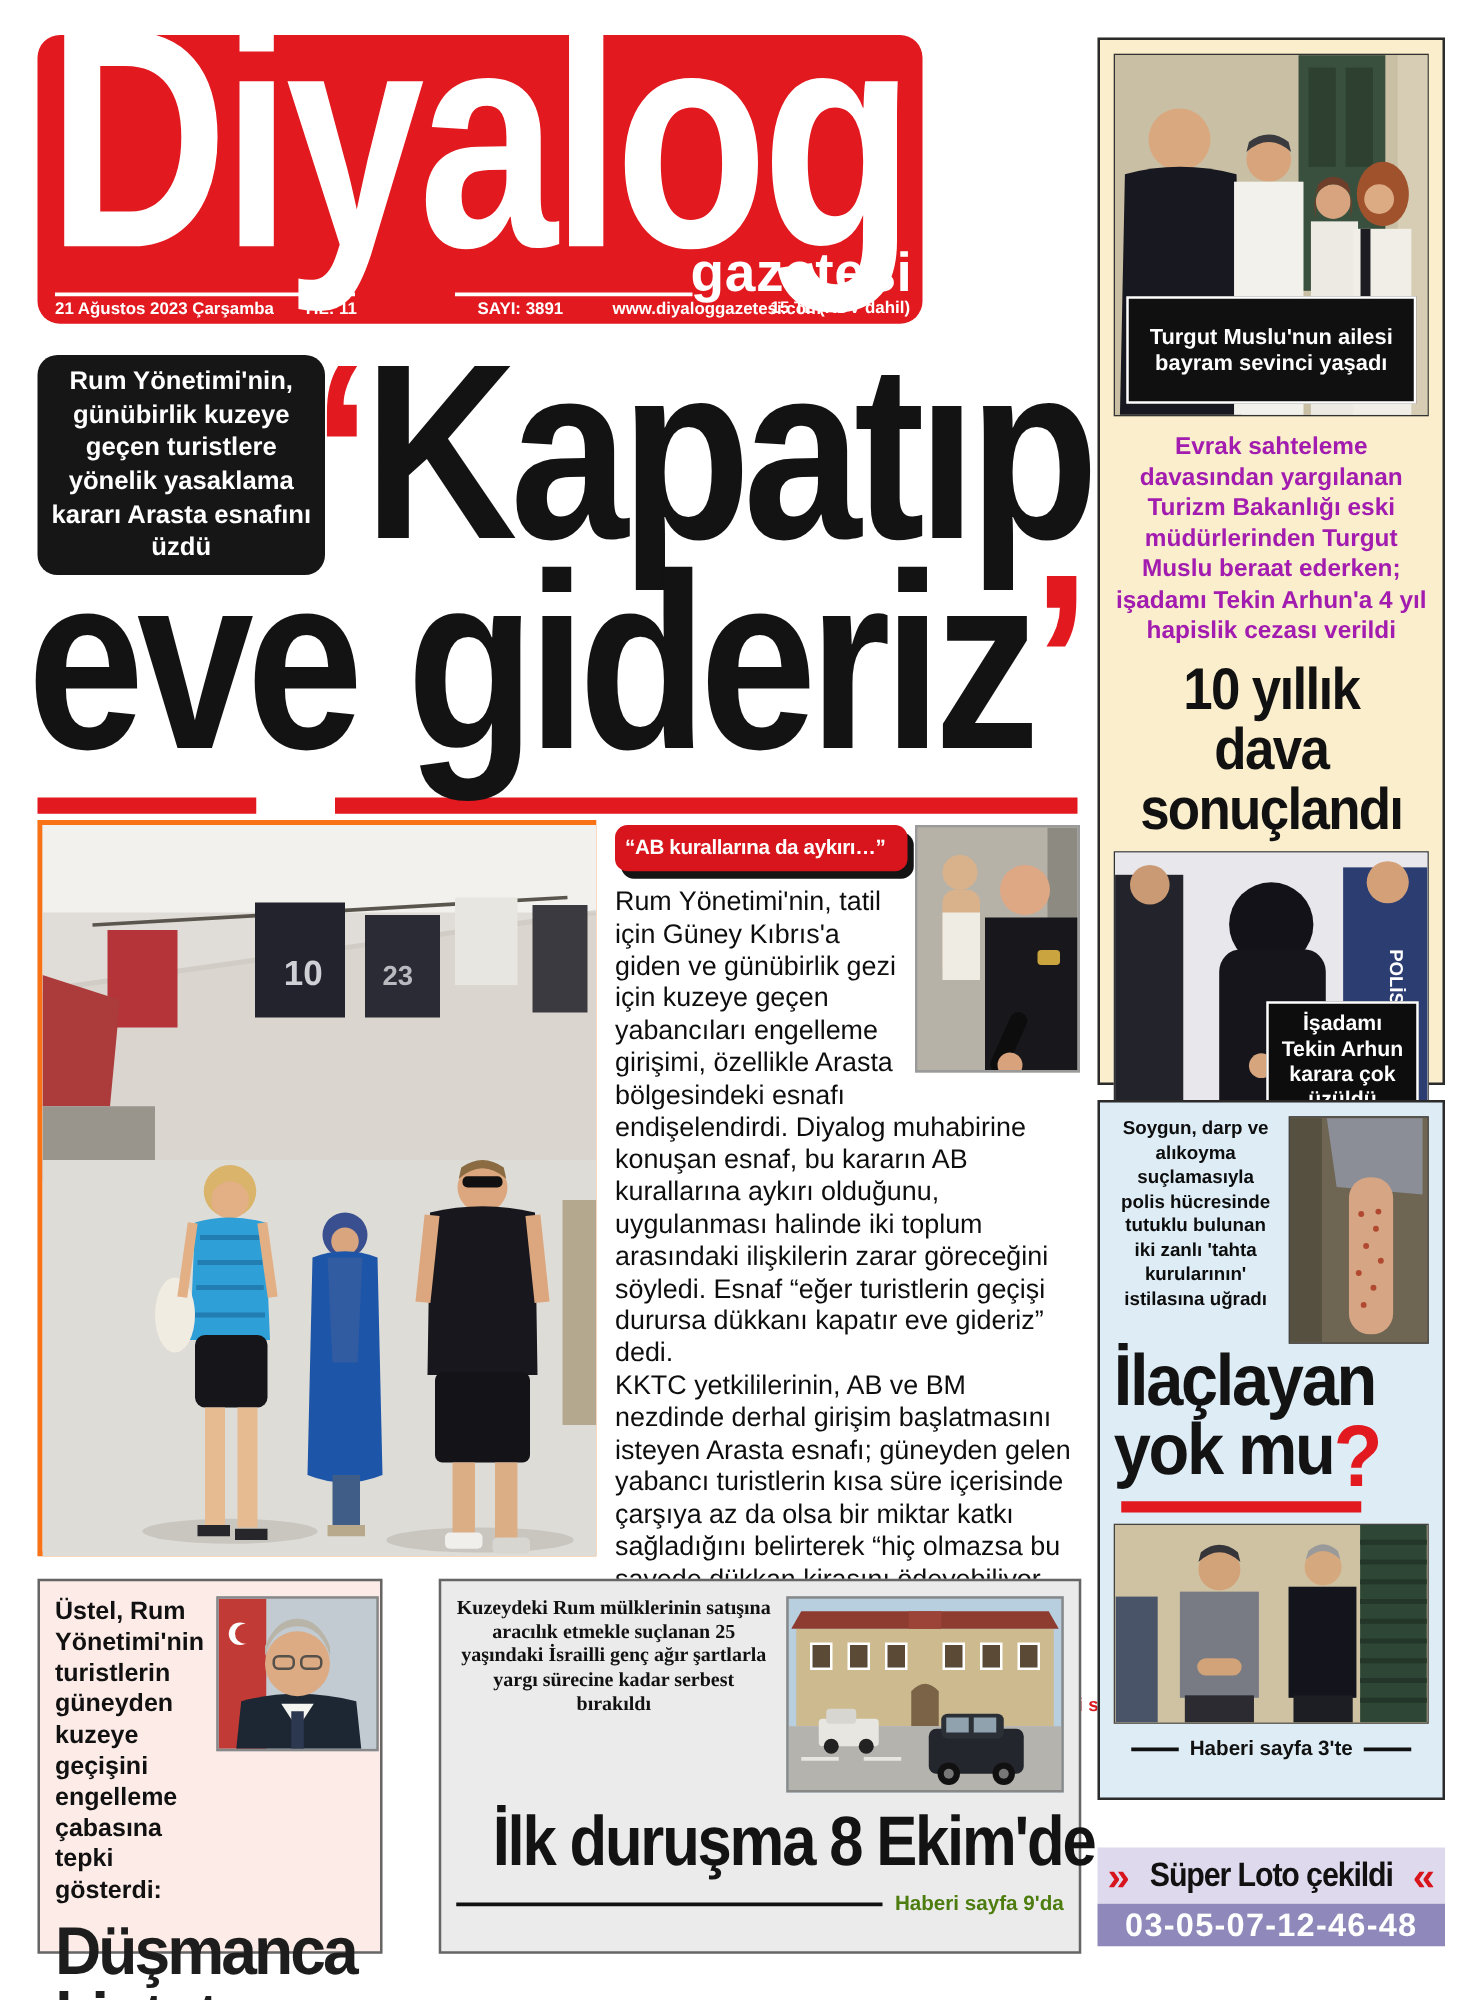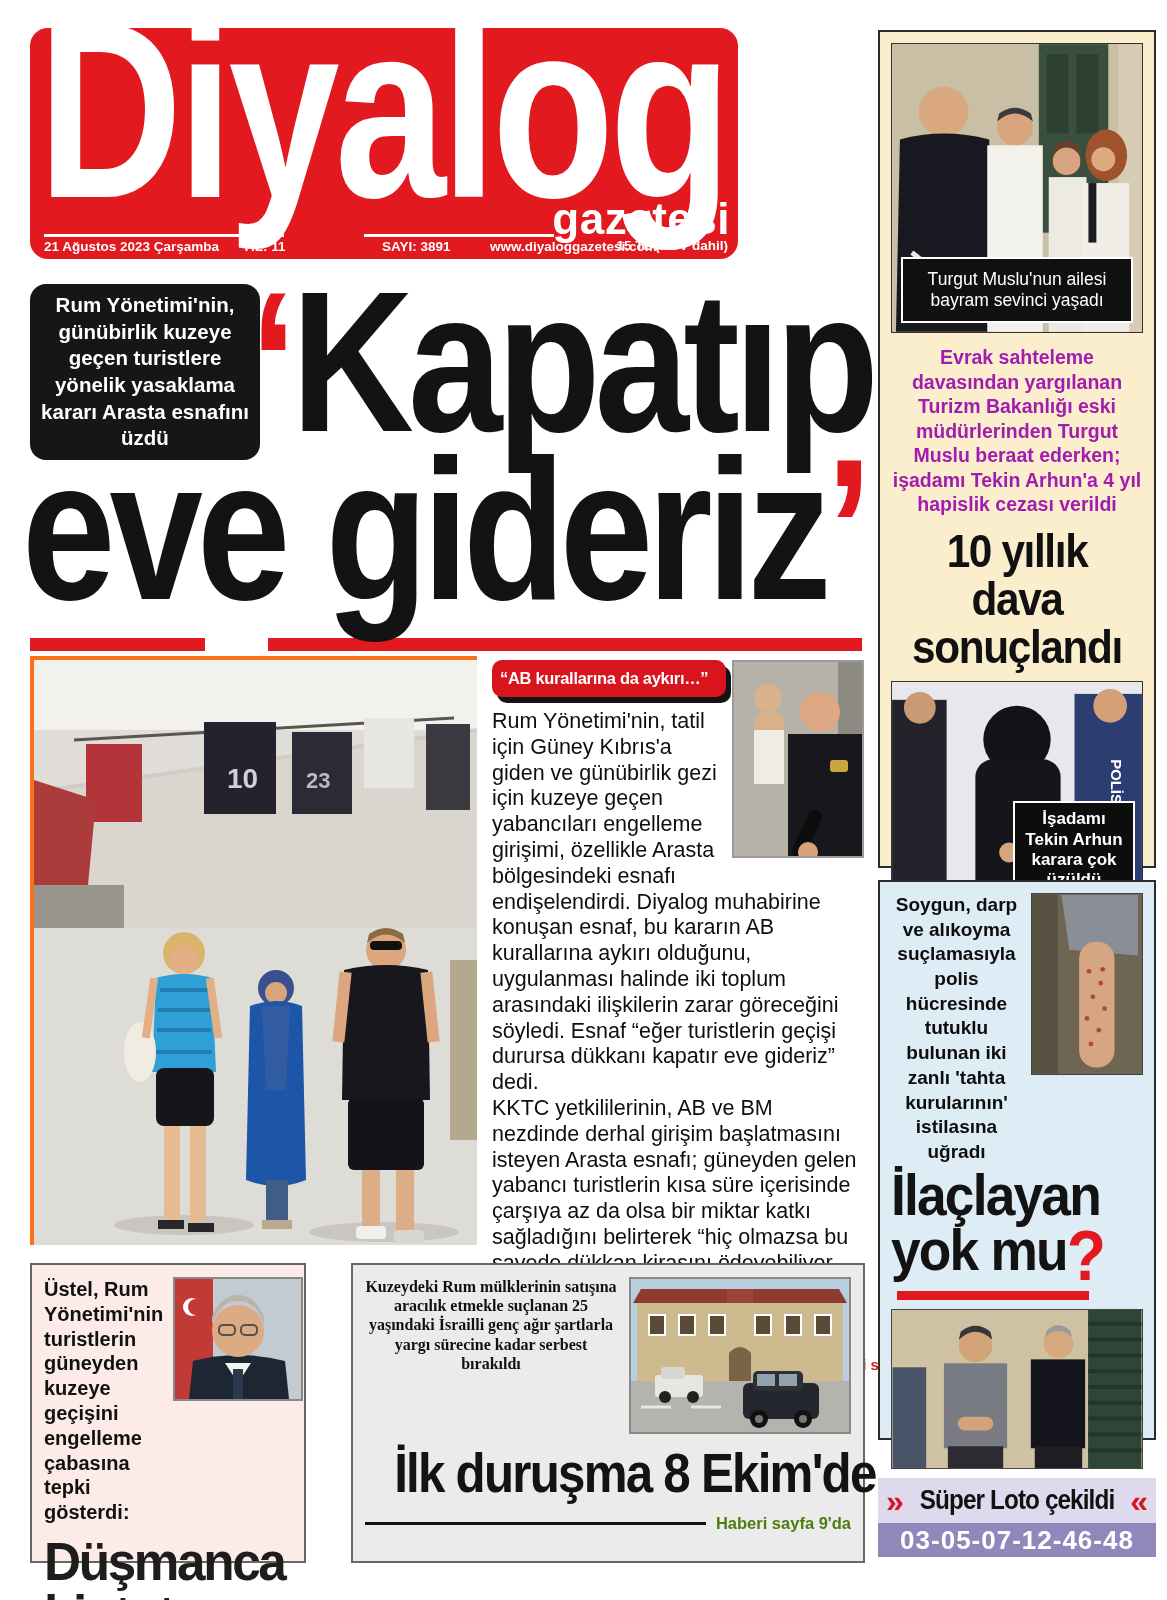--- a/index.html
+++ b/index.html
@@ -49,33 +49,33 @@
   .byline-row { display:flex; align-items:center; gap:10px; margin-top:2px; }
   .byline-rule { height:3px; background:#d8151c; flex:0 0 150px; margin-left:auto; }
   .byline { color:#d8151c; font-weight:bold; font-size:15px; white-space:nowrap; }
 
   
   .rbox { position:absolute; left:878px; width:278px; border:2.5px solid #2b2b2b; }
   .box-cream { top:30px; height:838px; background:#faeecd; padding:11px; }
   .fig-wrap { position:relative; }
   .fig-family { width:100%; height:290px; border:1.5px solid #333; background:#c9bfa4; }
   .photo-cap { position:absolute; left:50%; transform:translateX(-50%); bottom:10px; width:232px;
-    background:#101010; border:2.5px solid #fff; color:#fff; font-weight:normal; font-size:17.5px;
-    text-align:center; line-height:1.2; padding:10px 6px; }
+    background:#101010; border:2.5px solid #fff; color:#fff; font-weight:bold; font-size:17.5px;
+    text-align:center; line-height:1.2; padding:20px 6px; }
   .cream-summary { font-weight:bold; font-size:19.5px; line-height:1.26; text-align:center; margin-top:12px; color:#a21caf; }
   .cream-hl { font-size:47px; font-weight:bold; text-align:center; line-height:1.02; margin-top:10px;
     letter-spacing:-1.5px; transform:scaleX(.9); transform-origin:center; color:#111; }
   .fig-arrest { width:100%; height:232px; border:1.5px solid #333; background:#e8e8ec; margin-top:10px; }
   .arrest-cap { position:absolute; right:8px; bottom:14px; width:122px; background:#0d0d0d; border:2.5px solid #fff;
     color:#fff; font-weight:bold; font-size:17px; text-align:center; line-height:1.2; padding:6px 6px; }
   .cream-footer { font-weight:bold; font-size:17px; text-align:center; margin-top:11px; color:#111; }
 
   .box-blue { top:880px; height:560px; background:#ddecf5; padding:11px; }
   .blue-top { display:flex; gap:9px; }
-  .blue-summary { flex:1; font-weight:bold; font-size:19px; line-height:1.3; text-align:center; color:#0d0d0d; }
+  .blue-summary { flex:1; font-weight:bold; font-size:15px; line-height:1.3; text-align:center; color:#0d0d0d; }
   .fig-arm { flex:0 0 112px; height:182px; border:1.5px solid #444; background:#6e6553; }
   .blue-hl { margin-top:2px; font-weight:bold; letter-spacing:-2px; line-height:.95; color:#131313;
     transform:scaleX(.92); transform-origin:left; }
   .blue-hl .l { font-size:58px; display:block; }
   .blue-hl .q { color:#e2191f; font-size:70px; vertical-align:-10px; }
   .blue-underbar { width:192px; height:9px; background:#e2191f; margin:2px 0 9px 6px; }
   .fig-twomen { width:100%; height:160px; border:1.5px solid #444; background:#cfc2a2; }
   .blue-footer { display:flex; align-items:center; justify-content:center; gap:9px; margin-top:11px;
     font-weight:bold; font-size:16.5px; color:#111; }
   .dash { width:38px; height:3px; background:#111; }

